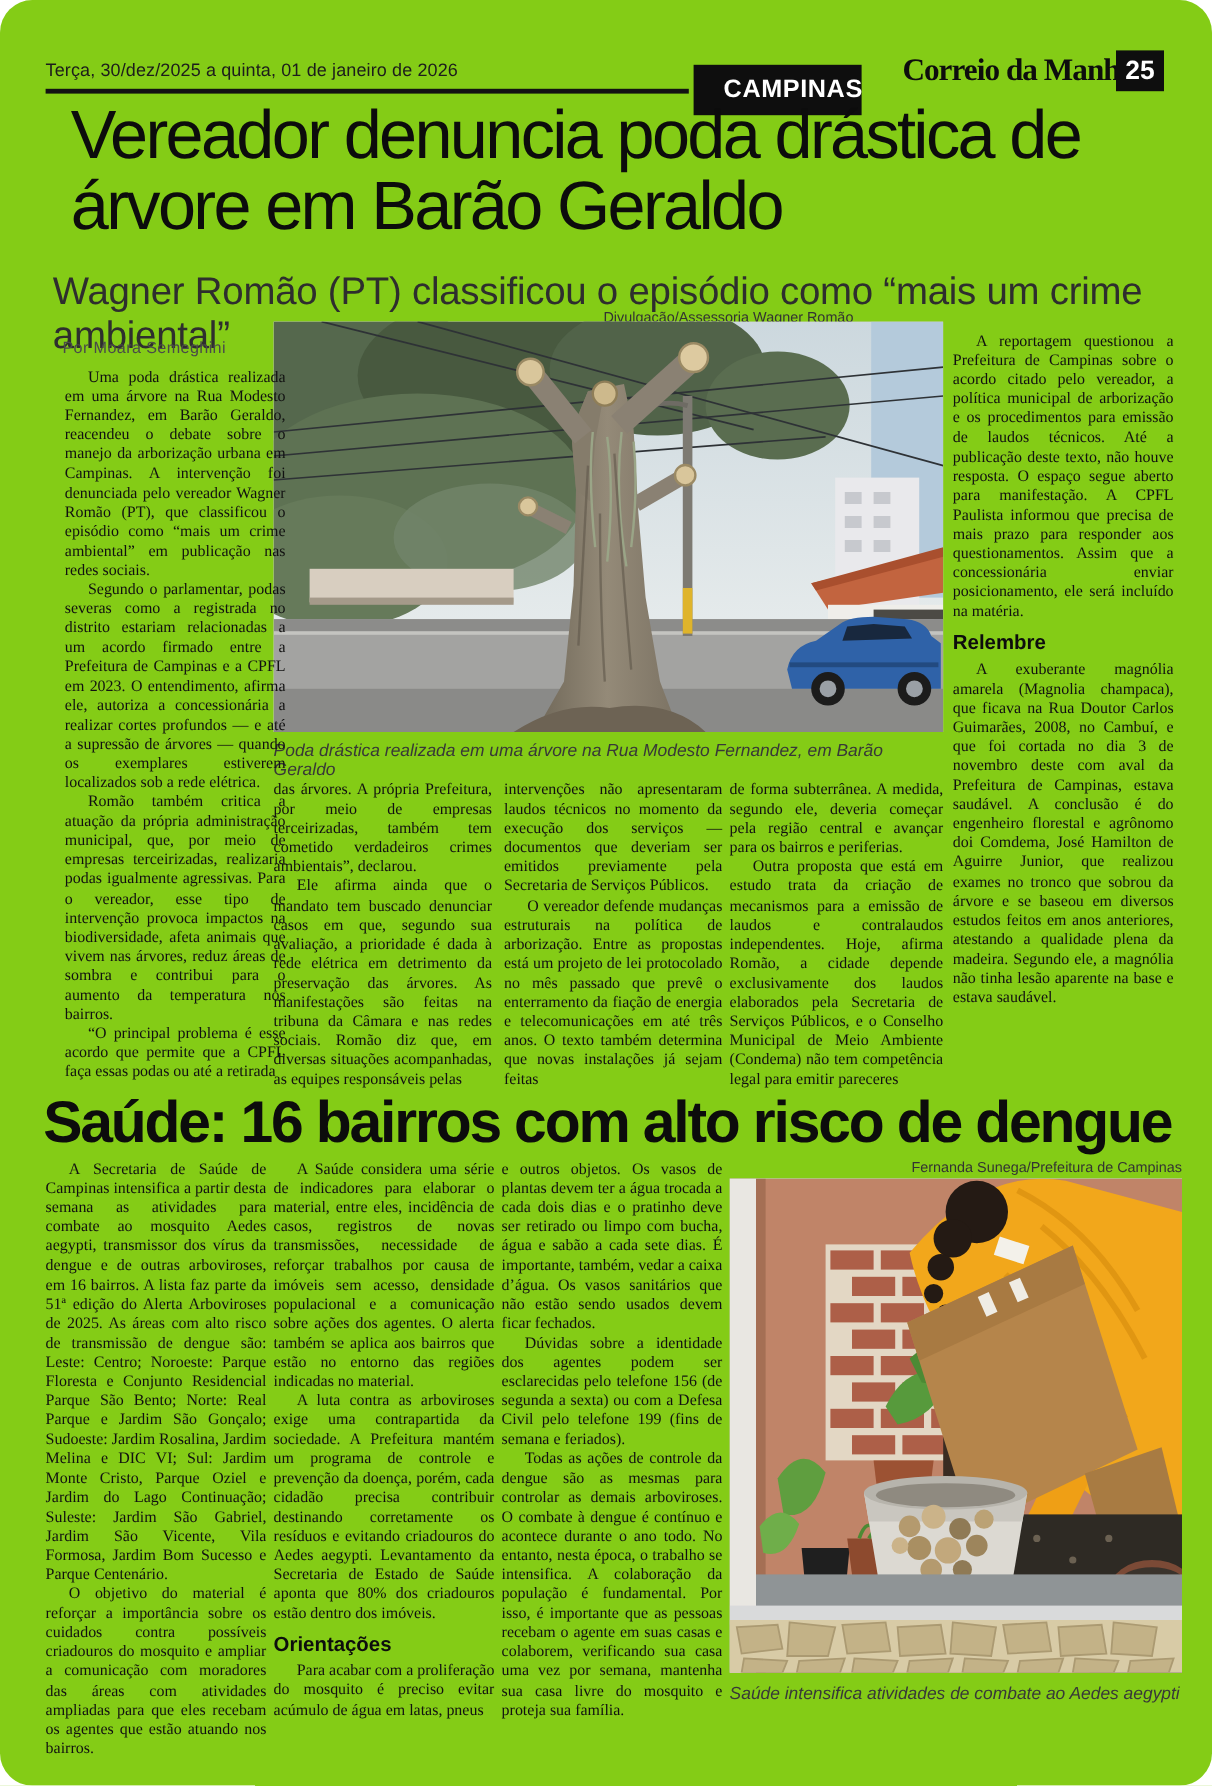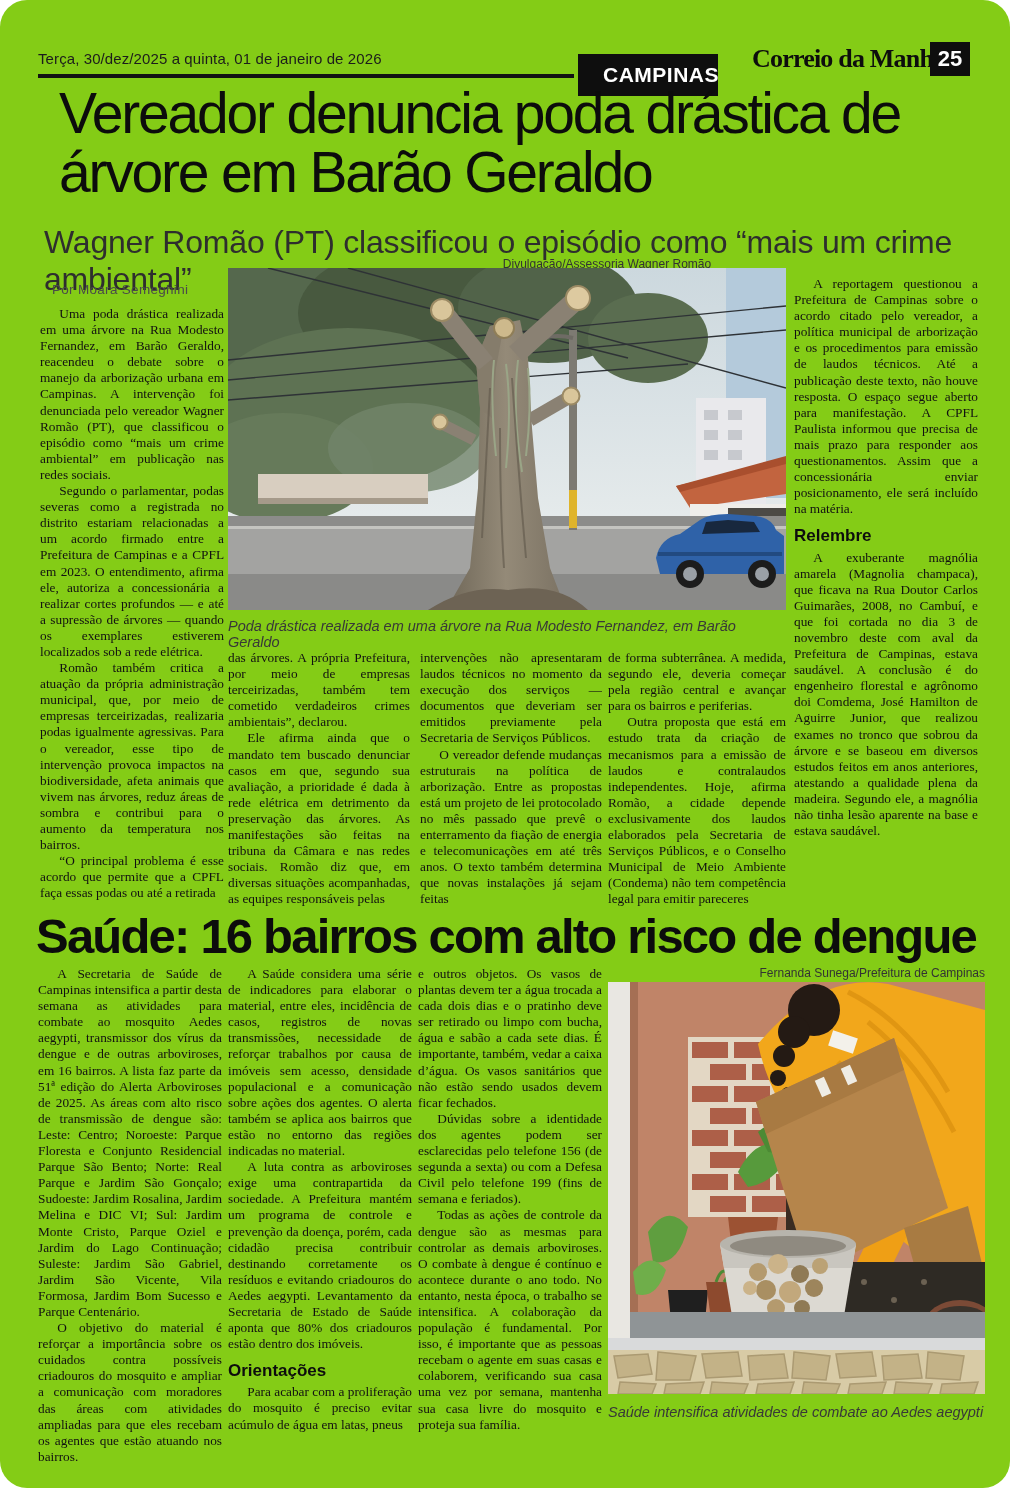--- a/index.html
+++ b/index.html
@@ -81,21 +81,21 @@
   .photo-2 { left:608px; top:982px; width:377px; height:412px; }
   .photo svg { display:block; width:100%; height:100%; }
   
   .col {
     position:absolute; overflow:hidden;
     font-size:13.3px; line-height:16.1px; text-align:justify;
     hyphens:auto; -webkit-hyphens:auto;
   }
   .col p { text-indent:1.45em; }
   .col p.cont { text-indent:0; }
-  .a1-col1 { left:40px;  top:306px; width:184px; height:602px; }
+  .a1-col1 { left:54px;  top:306px; width:184px; height:602px; }
   .a1-col2 { left:228px; top:650px; width:182px; height:258px; }
   .a1-col3 { left:420px; top:650px; width:182px; height:258px; }
   .a1-col4 { left:608px; top:650px; width:178px; height:258px; }
   .a1-col5 { left:794px; top:276px; width:184px; height:632px; }
   .a2-col1 { left:38px;  top:966px; width:184px; height:498px; }
   .a2-col2 { left:228px; top:966px; width:184px; height:498px; }
   .a2-col3 { left:418px; top:966px; width:184px; height:498px; }
   .col-subhead {
     font-family:"Liberation Sans", sans-serif; font-weight:700; font-size:17px;
     color:#0d0d0d; text-indent:0; text-align:left;

